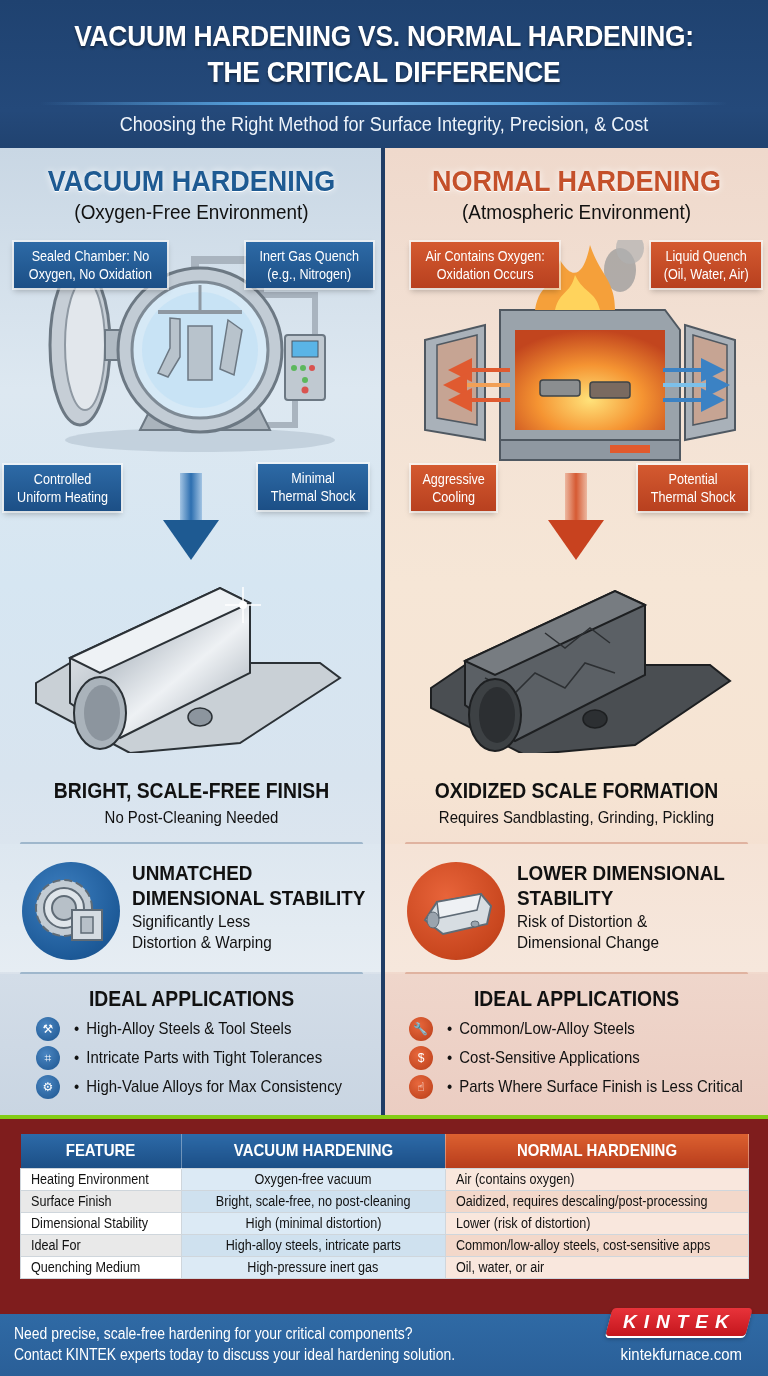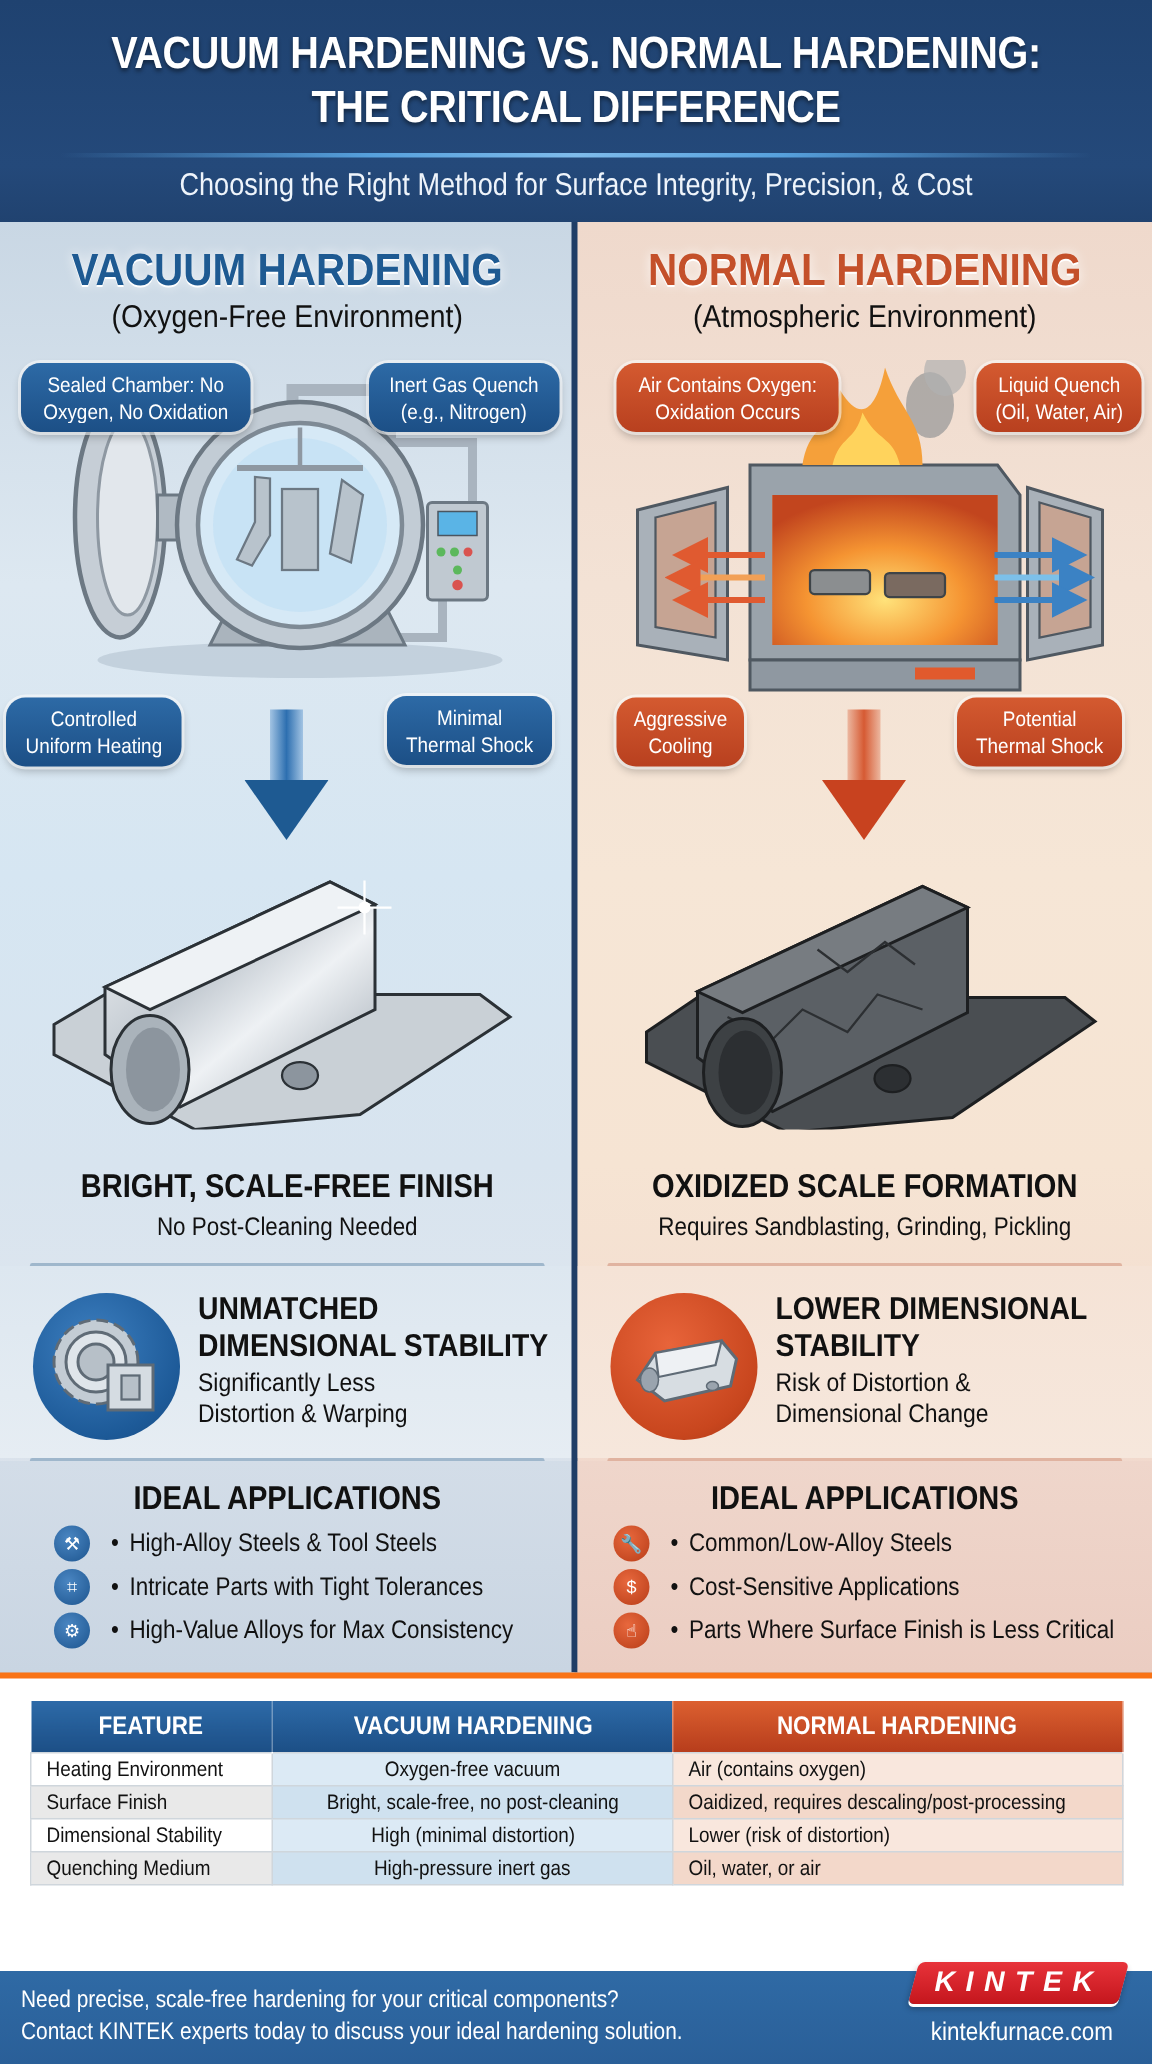--- a/index.html
+++ b/index.html
@@ -49,21 +49,21 @@
   }
   .vac .panel-title { color: #1e5a92; text-shadow: 0 0 8px rgba(255,255,255,0.9), 0 1px 0 #fff; }
   .norm .panel-title { color: #c4502a; text-shadow: 0 0 8px rgba(255,255,255,0.9), 0 1px 0 #fff; }
   .panel-sub {
     position: absolute; left: 0; right: 0; top: 52px; text-align: center;
     font-size: 21px; color: #111; transform: scaleX(0.9); transform-origin: center;
   }
 
   .callout {
     position: absolute; color: #fff; font-size: 14px; line-height: 18px; text-align: center;
-    padding: 5px 8px; border-radius: 13px; font-weight: normal;
+    padding: 5px 8px; border-radius: 0; font-weight: normal;
     box-shadow: 0 0 0 2px rgba(255,255,255,0.55), 0 3px 6px rgba(0,0,0,0.25);
   }
   .callout span { display: block; white-space: nowrap; transform: scaleX(0.9); }
   .vac .callout { background: linear-gradient(180deg, #2d6aa6, #1c4f86); }
   .norm .callout { background: linear-gradient(180deg, #d45a30, #b8401f); }
 
   
   .illus { position: absolute; }
 
   .arrow-shaft { position: absolute; width: 22px; }
@@ -121,22 +121,22 @@
   .vac .app-icon { background: radial-gradient(circle at 40% 35%, #4a86c2, #1d558f); }
   .norm .app-icon { background: radial-gradient(circle at 40% 35%, #e8683d, #b83d18); }
   .app-text {
     margin-left: 14px; font-size: 17px; color: #111; white-space: nowrap;
     transform: scaleX(0.88); transform-origin: left;
   }
   .app-text::before { content: "\2022"; margin-right: 8px; }
 
   
   .table-section {
-    position: absolute; left: 0; top: 1115px; width: 768px; height: 199px; background: #ffffff;
-    border-top: 4px solid #f97316;
+    position: absolute; left: 0; top: 1115px; width: 768px; height: 199px; background: #7f1d1d;
+    border-top: 4px solid #84cc16;
   }
   table.cmp {
     position: absolute; left: 20px; top: 15px; width: 729px; border-collapse: collapse;
     font-size: 14px; color: #111;
   }
   table.cmp th {
     height: 34px; color: #fff; font-weight: bold; font-size: 17px; text-align: center;
     border-right: 1px solid rgba(255,255,255,0.35);
   }
   table.cmp th span { display: inline-block; transform: scaleX(0.88); }
@@ -444,20 +444,25 @@
         <td class="c-feature"><span>Surface Finish</span></td>
         <td class="c-vac"><span>Bright, scale-free, no post-cleaning</span></td>
         <td class="c-norm"><span>Oaidized, requires descaling/post-processing</span></td>
       </tr>
       <tr>
         <td class="c-feature"><span>Dimensional Stability</span></td>
         <td class="c-vac"><span>High (minimal distortion)</span></td>
         <td class="c-norm"><span>Lower (risk of distortion)</span></td>
       </tr>
       <tr>
+        <td class="c-feature"><span>Ideal For</span></td>
+        <td class="c-vac"><span>High-alloy steels, intricate parts</span></td>
+        <td class="c-norm"><span>Common/low-alloy steels, cost-sensitive apps</span></td>
+      </tr>
+      <tr>
         <td class="c-feature"><span>Quenching Medium</span></td>
         <td class="c-vac"><span>High-pressure inert gas</span></td>
         <td class="c-norm"><span>Oil, water, or air</span></td>
       </tr>
     </tbody>
   </table>
 </div>
 
 <div class="footer">
   <div class="cta">

